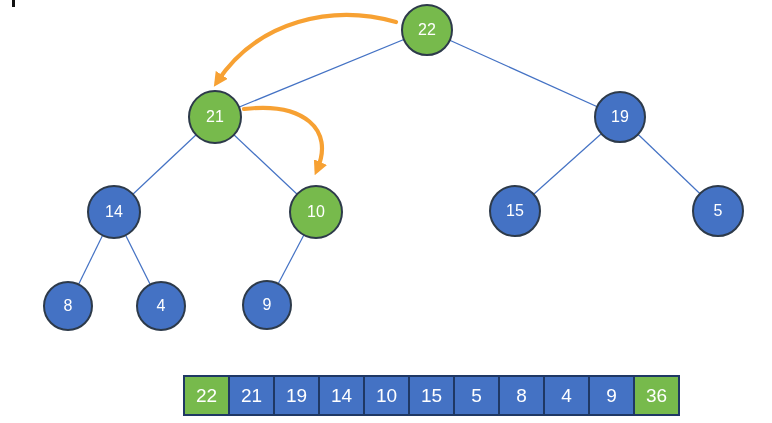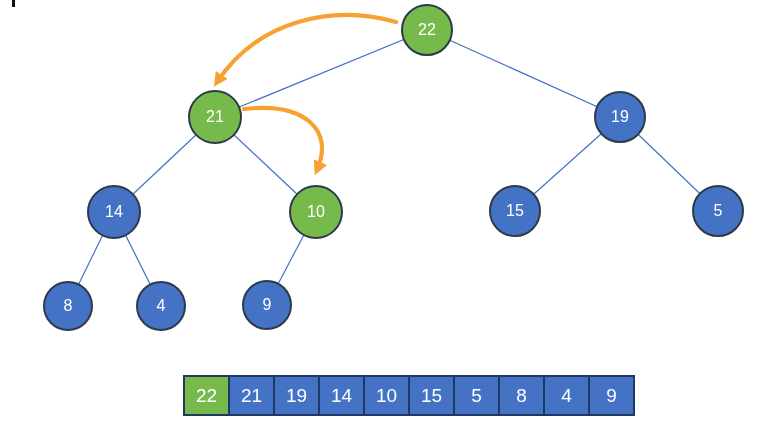--- a/index.html
+++ b/index.html
@@ -77,15 +77,16 @@
     <div class="cell" data-color="green">22</div>
     <div class="cell" data-color="blue">21</div>
     <div class="cell" data-color="blue">19</div>
     <div class="cell" data-color="blue">14</div>
     <div class="cell" data-color="blue">10</div>
     <div class="cell" data-color="blue">15</div>
     <div class="cell" data-color="blue">5</div>
     <div class="cell" data-color="blue">8</div>
     <div class="cell" data-color="blue">4</div>
     <div class="cell" data-color="blue">9</div>
+    <div class="cell" data-color="green">36</div>
   </div>
 
 </div>
 
 </body></html>

